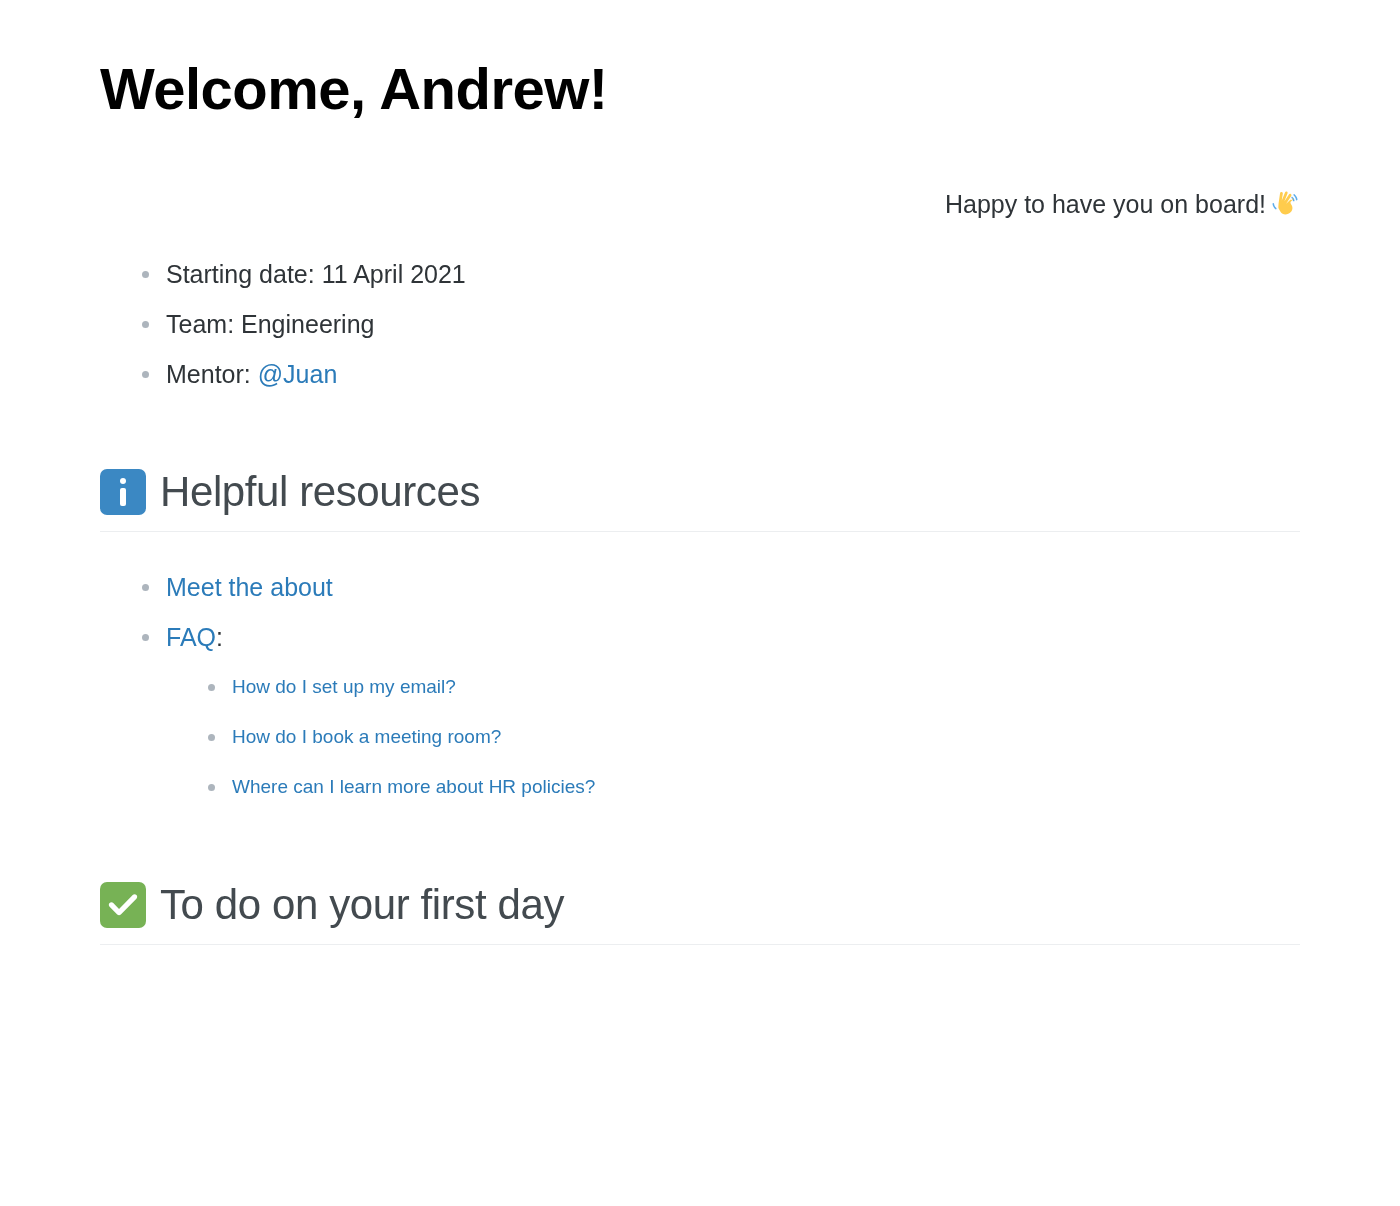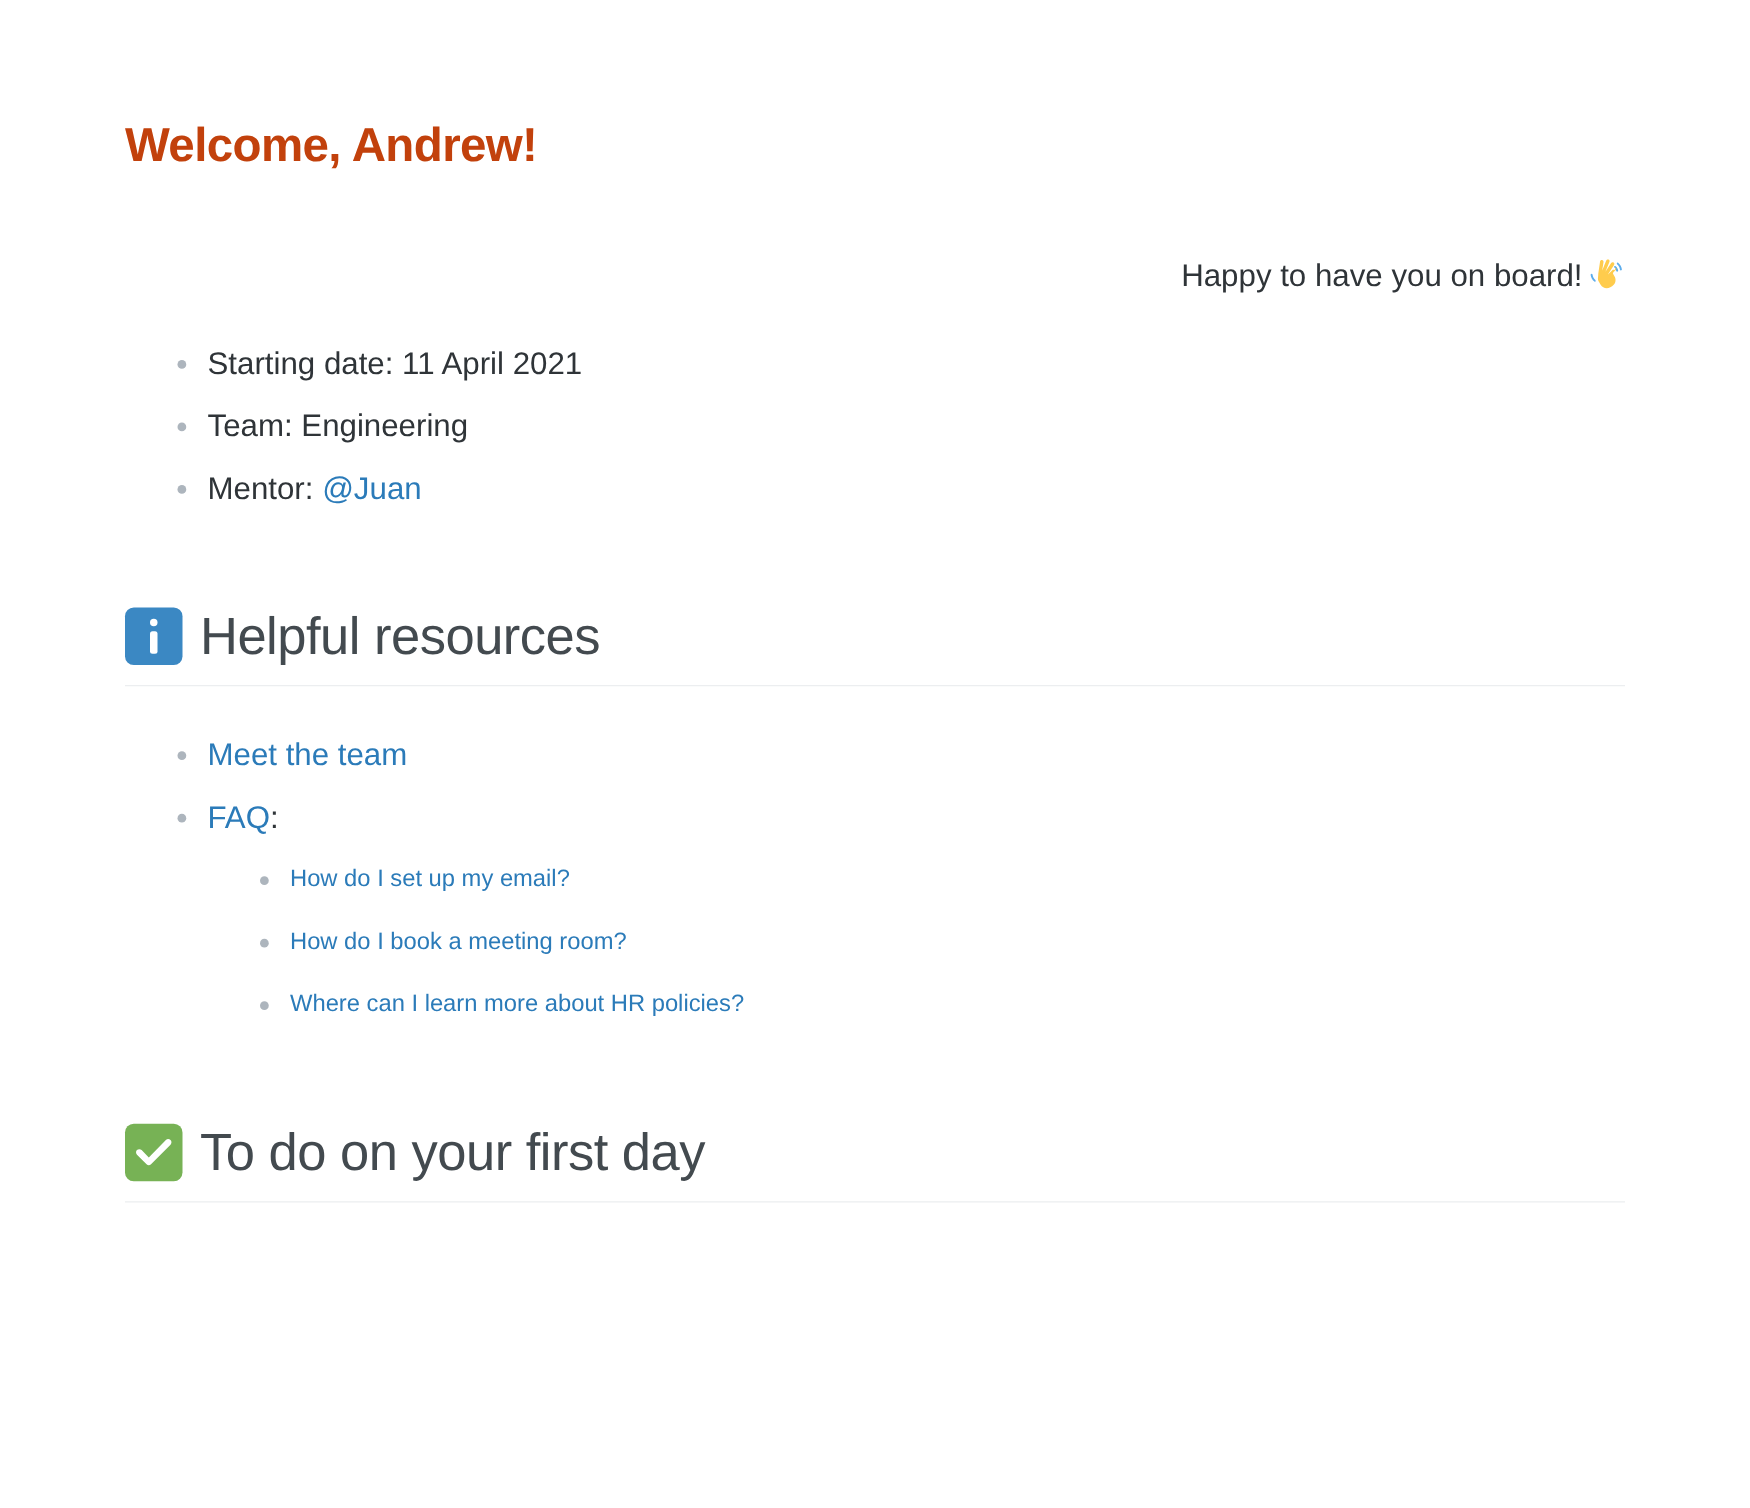--- a/index.html
+++ b/index.html
@@ -15,27 +15,27 @@
     overflow: hidden;
   }
 
   .page {
     padding: 0 100px;
     box-sizing: border-box;
   }
 
   
   .page-title {
-    font-size: 38px;
+    font-size: 58px;
     line-height: 1.15;
     font-weight: 700;
-    color: #c2410c;
+    color: #000000;
     letter-spacing: -0.5px;
     margin: 0;
-    padding-top: 96px;
+    padding-top: 56px;
   }
 
   
   .intro {
     margin: 0;
     padding-top: 56px;
     font-size: 25px;
     line-height: 50px;
     color: #2f3438;
     max-width: 1200px;
@@ -224,21 +224,21 @@
   </ul>
 
   <div class="section">
     <h2 class="section-heading">
       <span class="emoji-info"></span>
       <span>Helpful resources</span>
     </h2>
     <div class="section-rule"></div>
 
     <ul class="links">
-      <li><a class="link" href="#">Meet the team</a></li>
+      <li><a class="link" href="#">Meet the about</a></li>
       <li><a class="link" href="#">FAQ</a><span>:</span>
         <ul class="sublinks">
           <li><a class="link" href="#">How do I set up my email?</a></li>
           <li><a class="link" href="#">How do I book a meeting room?</a></li>
           <li><a class="link" href="#">Where can I learn more about HR policies?</a></li>
         </ul>
       </li>
     </ul>
   </div>
 

